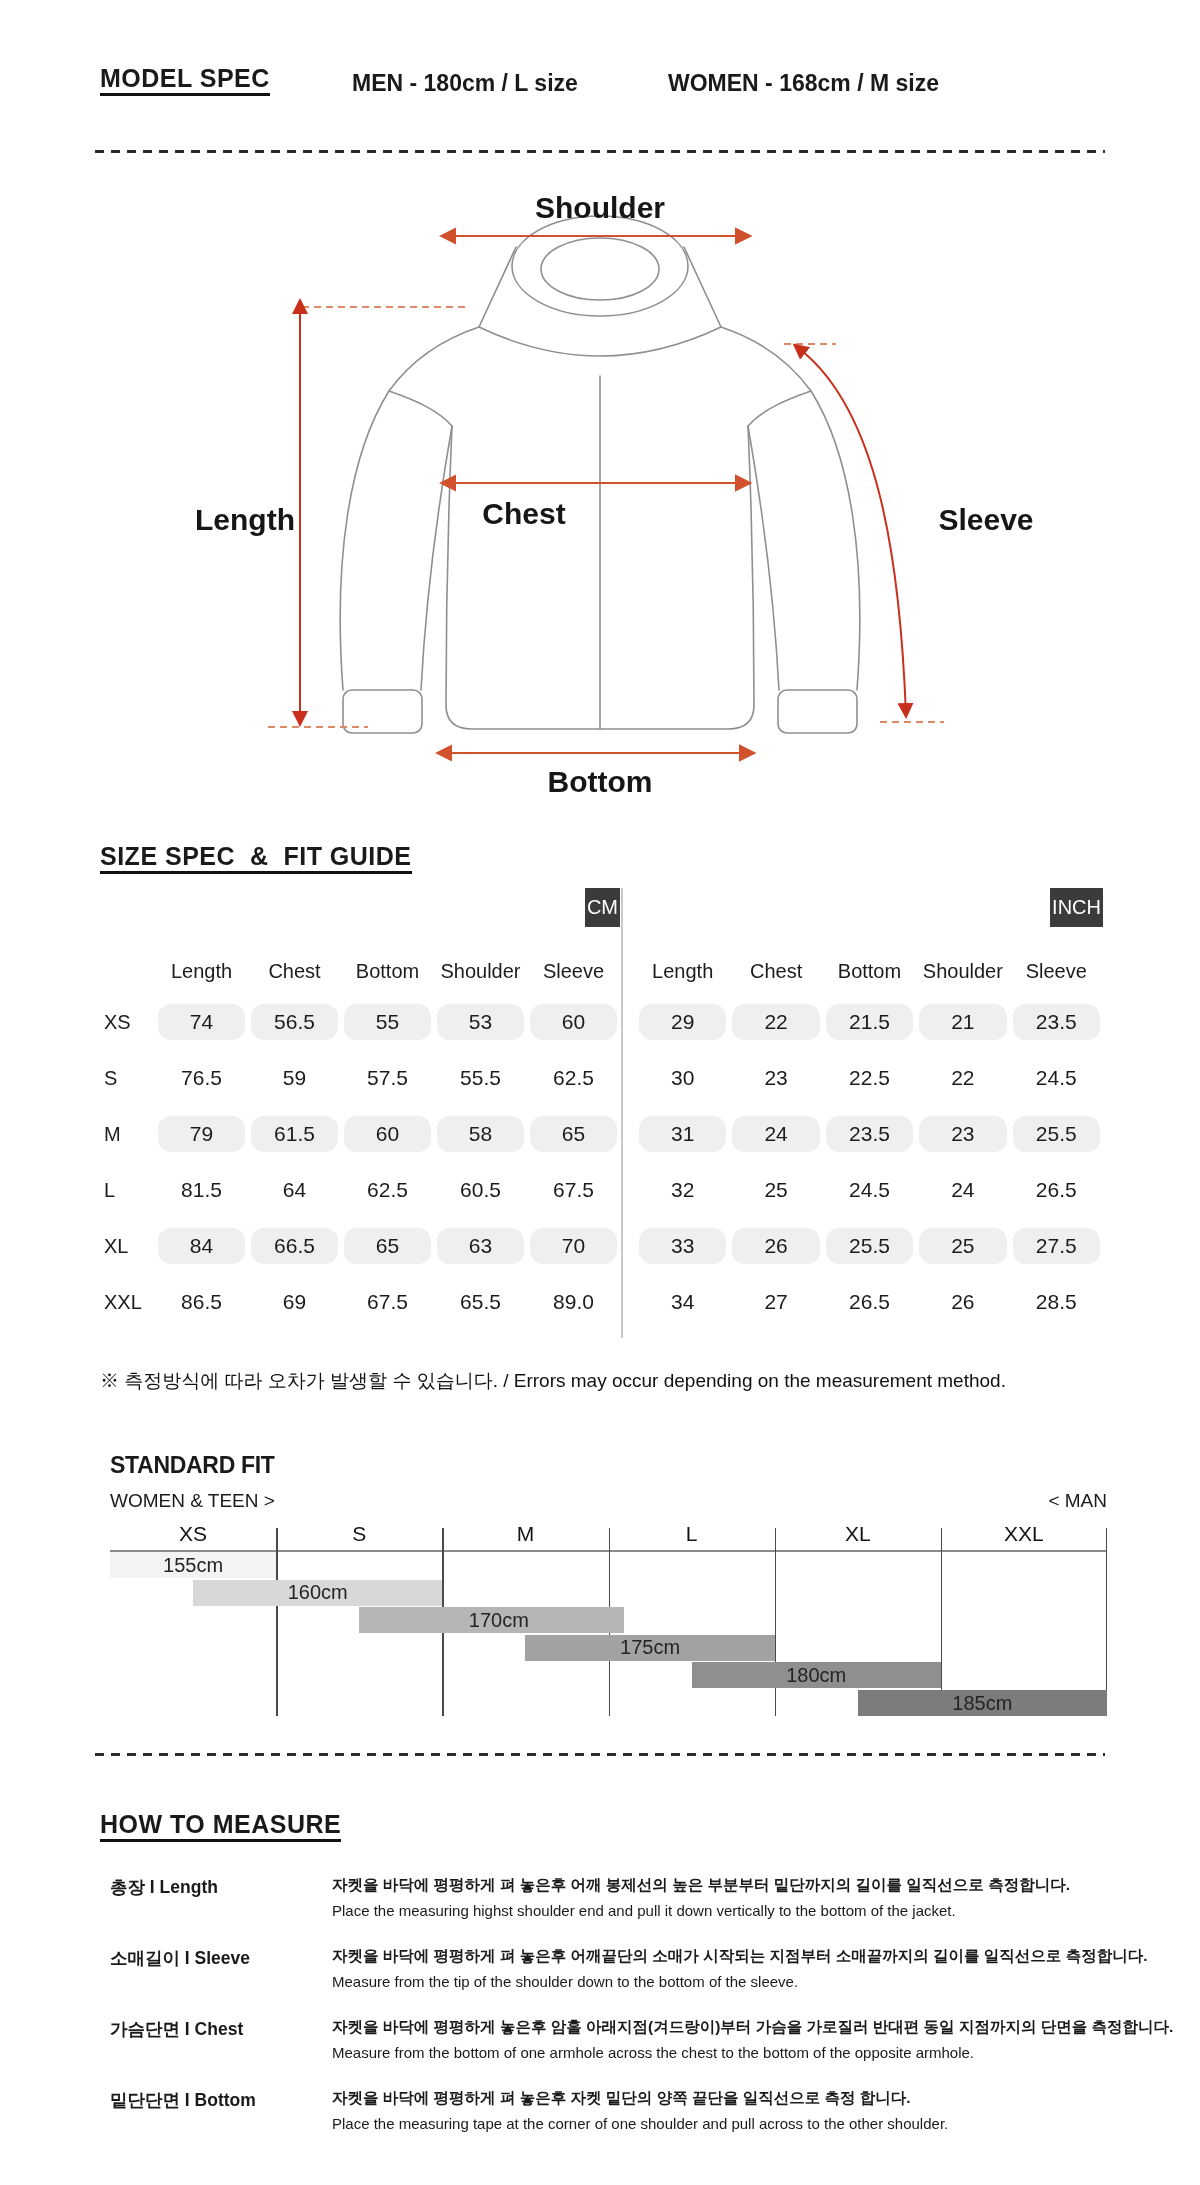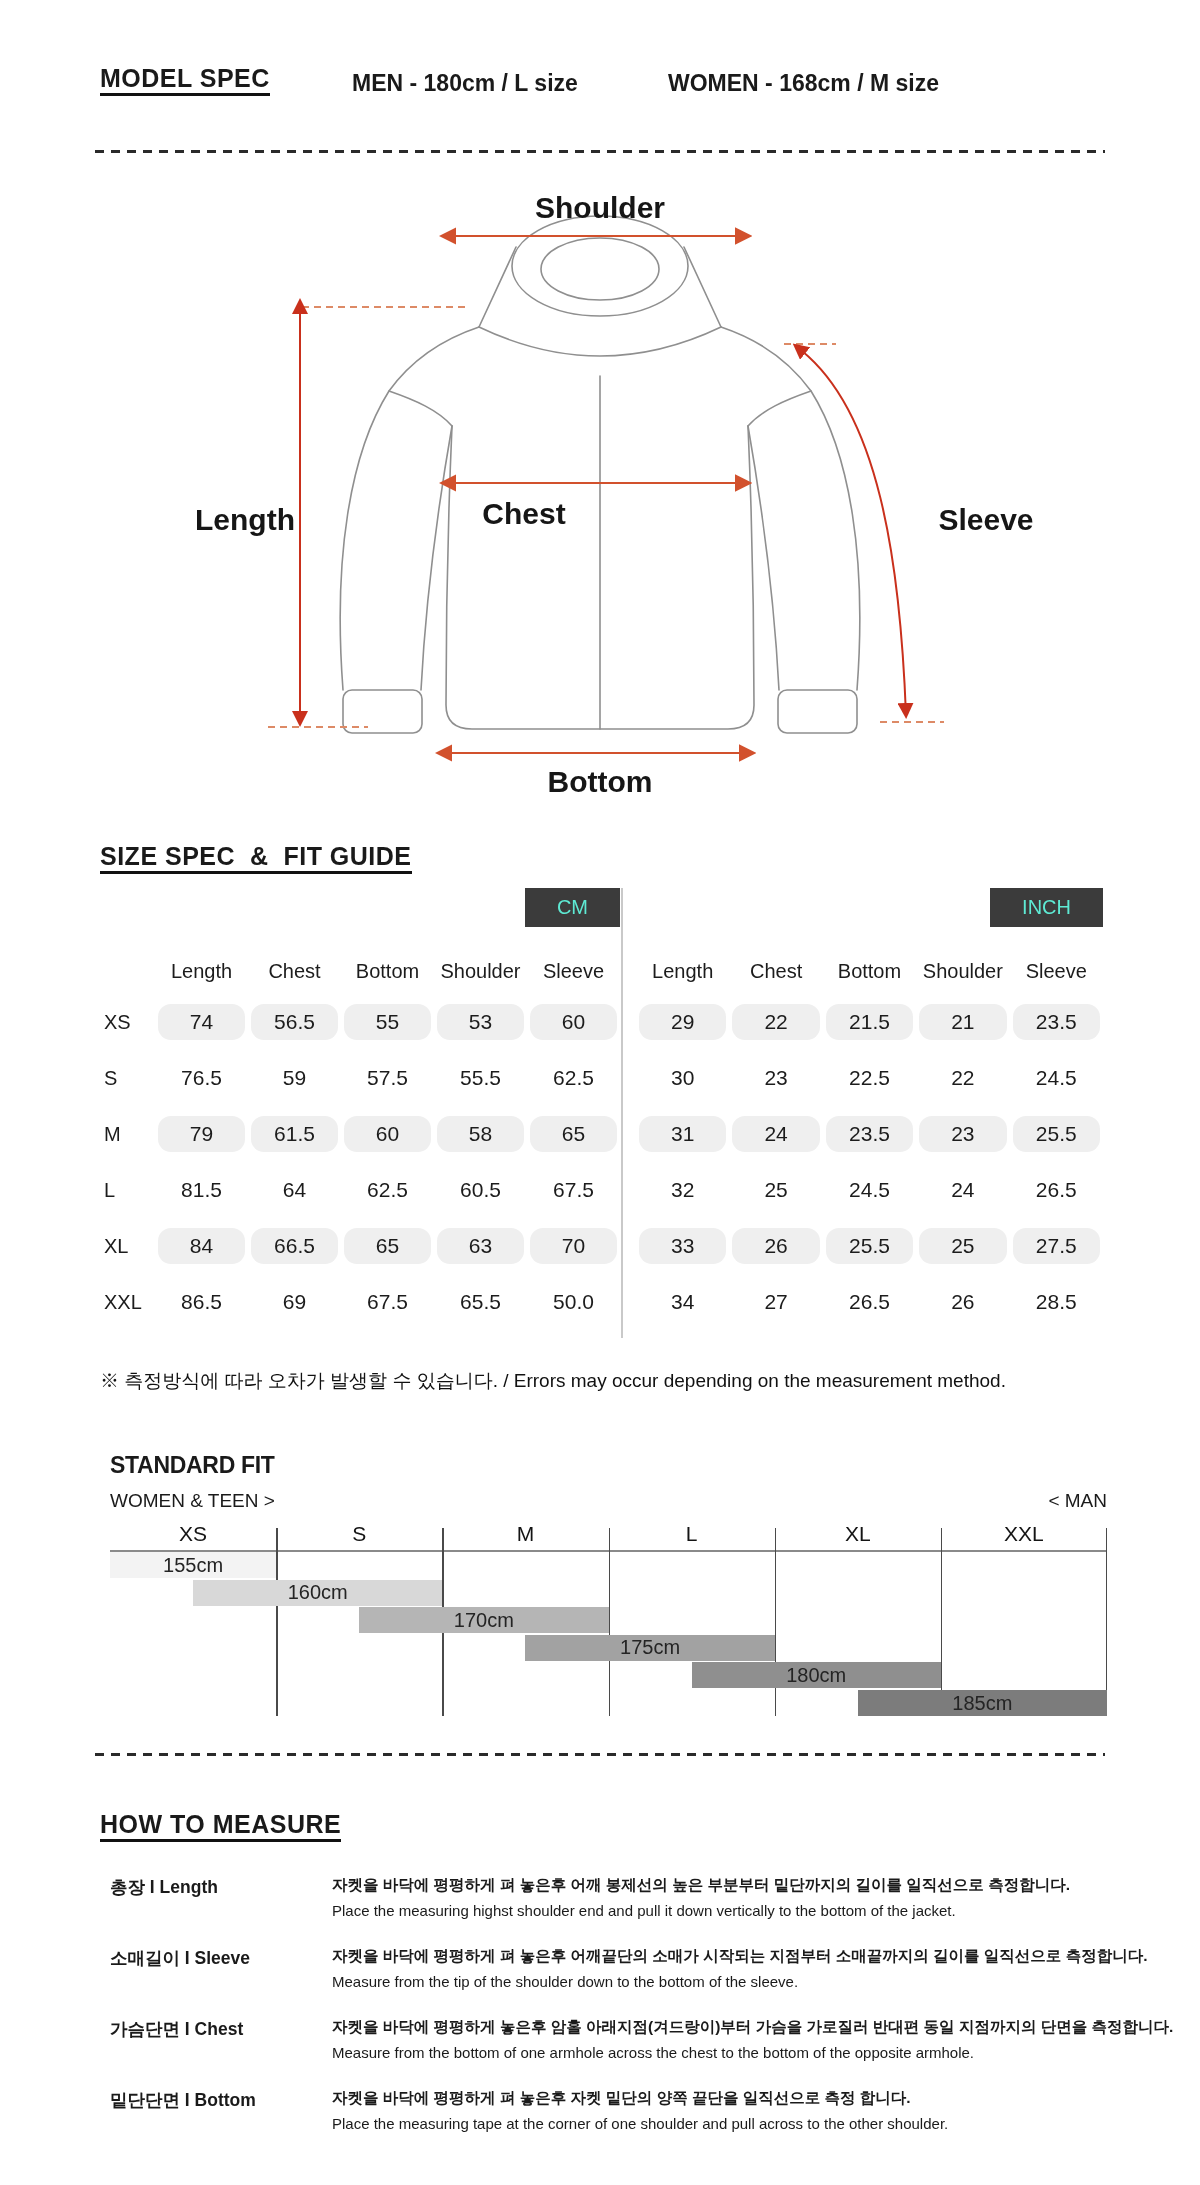--- a/index.html
+++ b/index.html
@@ -18,21 +18,21 @@
   
   .jline{fill:none;stroke:var(--outline,#8f8f8f);stroke-width:1.6;stroke-linecap:round;}
   .ln-o{stroke:var(--accent-orange,#d2512d);stroke-width:2.2;fill:none;}
   .ln-r{stroke:var(--accent-red,#c9301c);stroke-width:2;fill:none;}
   .ln-d{stroke:var(--accent-dash,#dd8a66);stroke-width:1.8;fill:none;stroke-dasharray:7 5;}
   .mk-o{fill:var(--accent-orange,#d2512d);}
   .mk-r{fill:var(--accent-red,#c9301c);}
   .dlab{font-family:"Liberation Sans",sans-serif;font-size:30px;font-weight:bold;fill:#161616;}
 
   
-  .badge{background:var(--badge,#3b3b3b);color:#5eead4;font-size:20px;padding:8px 32px;display:inline-block;}
+  .badge{background:var(--badge,#3b3b3b);color:#ffffff;font-size:20px;padding:8px 2px;display:inline-block;}
   .tbl-head{display:grid;height:46px;}
   .tbl-row{display:grid;height:56px;}
   .cm-grid{grid-template-columns:55px repeat(5,93px);}
   .in-grid{grid-template-columns:repeat(5,93.4px);}
   .th{display:flex;align-items:center;justify-content:center;font-size:20px;color:#1c1c1c;}
   .cell{display:flex;align-items:center;justify-content:center;font-size:21px;color:#1c1c1c;}
   .val{width:calc(100% - 6px);height:36px;margin:4px 3px;display:flex;align-items:center;justify-content:center;border-radius:13px;}
   .tbl-row.shade .val{background:var(--shade,#efefef);}
   .size-lab{justify-content:flex-start;padding-left:4px;font-size:20px;}
   .tbl-divider{width:2px;background:#c9c9c9;}
@@ -240,21 +240,21 @@
           <div class="cell">
             <div class="val">69</div>
           </div>
           <div class="cell">
             <div class="val">67.5</div>
           </div>
           <div class="cell">
             <div class="val">65.5</div>
           </div>
           <div class="cell">
-            <div class="val">50.0</div>
+            <div class="val">89.0</div>
           </div>
         </div>
       </div>
   </div>
 
   <div class="abs tbl-divider" style="left:621px;top:888px;height:450px;"></div>
 
   <div class="abs" style="left:636px;top:888px;width:467px;">
     <div style="text-align:right;height:60px;">
       <span class="badge">INCH</span>
@@ -396,21 +396,21 @@
         <div class="vline" style="left: 83.3333%;"></div>
         <div class="vline" style="left: calc(100% - 1.5px);"></div>
       </div>
     <div>
         <div class="fit-bar" style="left: 0%; width: 16.6667%; top: 30px; background: rgb(243, 243, 243);">
           <span>155cm</span>
         </div>
         <div class="fit-bar" style="left: 8.33333%; width: 25%; top: 57.6px; background: rgb(216, 216, 216);">
           <span>160cm</span>
         </div>
-        <div class="fit-bar" style="left: 25%; width: 25%; top: 85.2px; background: rgb(181, 181, 181);">
+        <div class="fit-bar" style="left: 25%; width: 25%; top: 85.2px; background: rgb(181, 181, 181); padding-left: 15px;">
           <span>170cm</span>
         </div>
         <div class="fit-bar" style="left: 41.6667%; width: 25%; top: 112.8px; background: rgb(162, 162, 162);">
           <span>175cm</span>
         </div>
         <div class="fit-bar" style="left: 58.3333%; width: 25%; top: 140.4px; background: rgb(143, 143, 143);">
           <span>180cm</span>
         </div>
         <div class="fit-bar" style="left: 75%; width: 25%; top: 168px; background: rgb(124, 124, 124); text-align: center;">
           <span>185cm</span>

